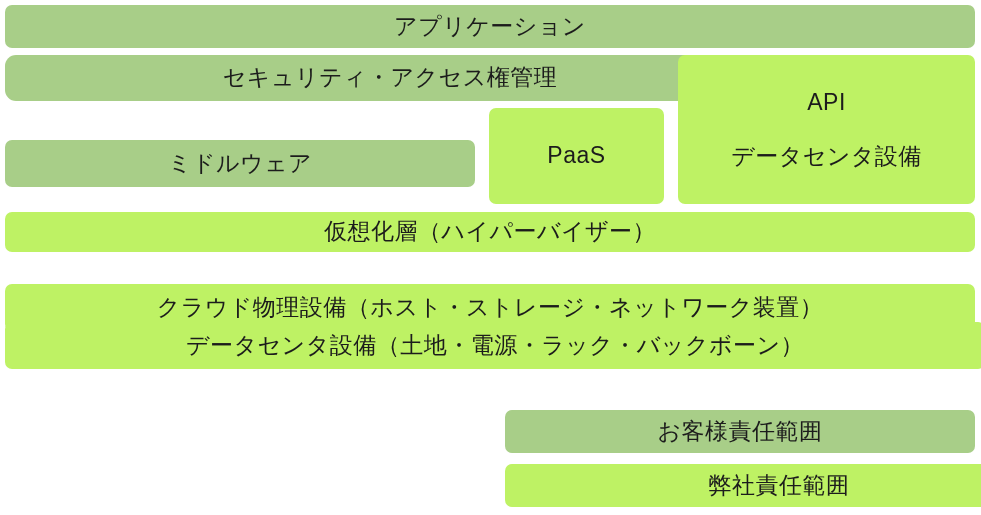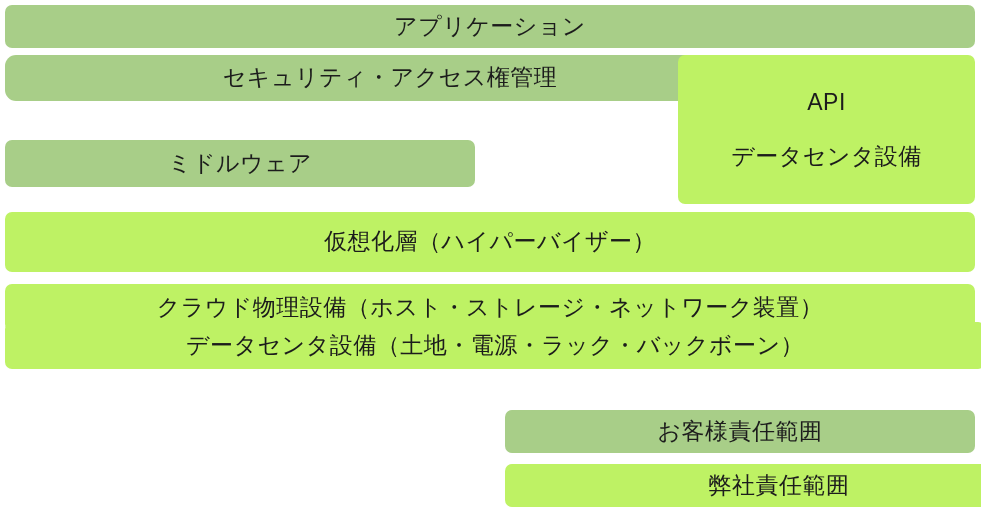--- a/index.html
+++ b/index.html
@@ -53,21 +53,21 @@
   
   .b-os          { left: 5px;  top: 160px; width: 470px; height: 44px; }
 
   
   .b-paas        { left: 489px; top: 108px; width: 175px; height: 96px; }
 
   
   .b-api         { left: 678px; top: 55px;  width: 297px; height: 149px; }
 
   
-  .b-hypervisor  { left: 5px;  top: 212px; width: 970px; height: 60px; }
+  .b-hypervisor  { left: 5px;  top: 212px; width: 970px; height: 40px; }
   .b-cloudphys   { left: 5px;  top: 268px; width: 970px; height: 47px; margin-top: 16px; }
   .b-datacenter  { left: 5px;  top: 322px; width: 980px; height: 47px; }
 
   
   .legend-customer { left: 505px; top: 410px; width: 470px; height: 43px; }
   .legend-provider { left: 505px; top: 464px; width: 548px; height: 43px; text-align: center; }
 
   .b-api .label { display: block; }
 </style>
 </head>
@@ -75,20 +75,21 @@
 
 <div class="stack">
 
   <div class="box green b-application">アプリケーション</div>
 
   <div class="box green b-security">セキュリティ・アクセス権管理</div>
 
   <div class="box green b-middleware">ミドルウェア</div>
 
 
+  <div class="box yellow b-paas">PaaS</div>
 
   <div class="box yellow b-api">
     <div>
       <span class="label">API</span>
       <span class="label">データセンタ設備</span>
     </div>
   </div>
 
   <div class="box yellow b-hypervisor">仮想化層（ハイパーバイザー）</div>
 

